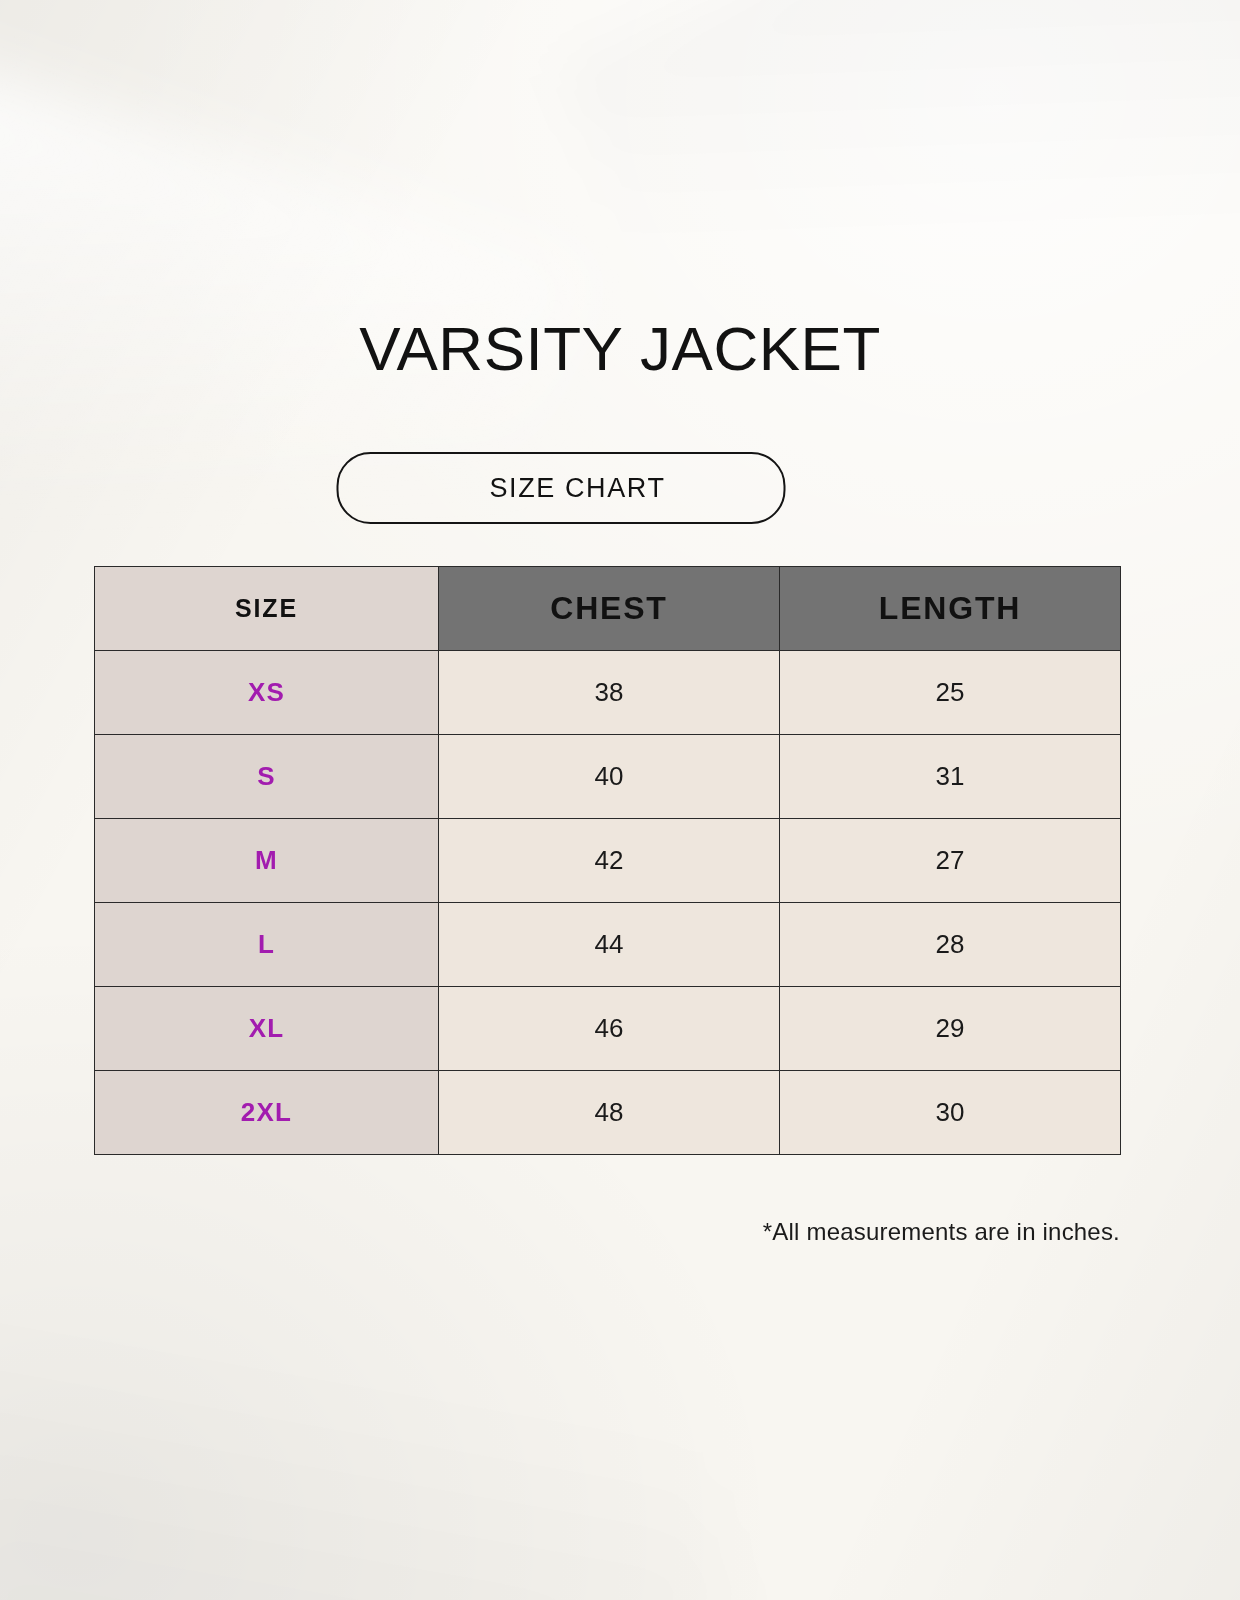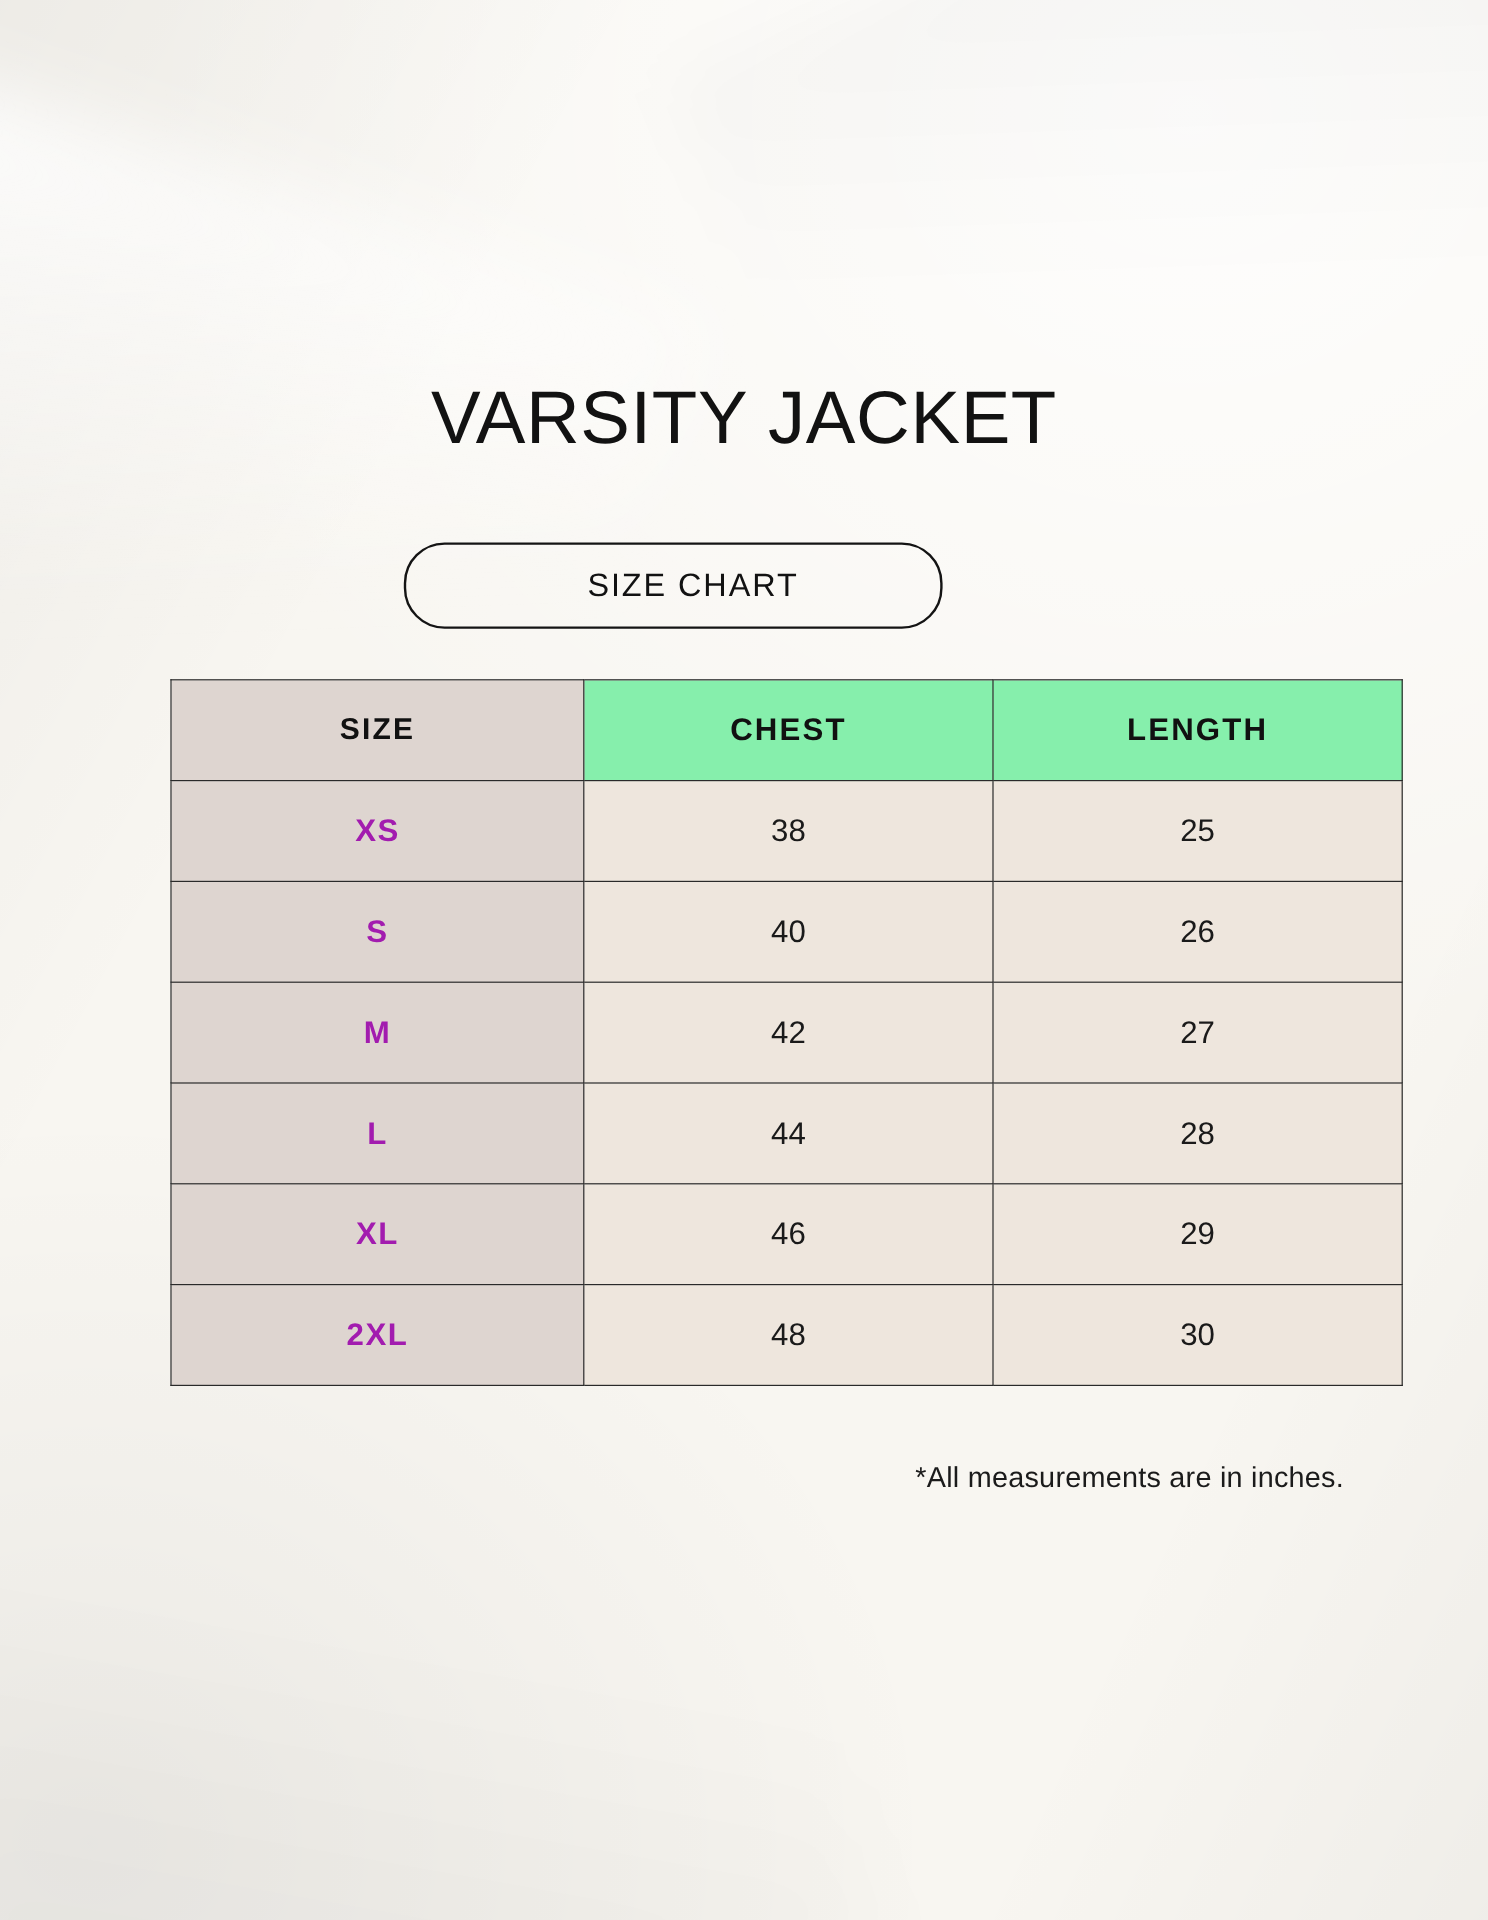--- a/index.html
+++ b/index.html
@@ -98,43 +98,42 @@
     position: absolute;
     top: 566px;
     left: 94px;
     width: 1026px;
   }
 
   table.size-table {
     border-collapse: collapse;
     width: 1026px;
     table-layout: fixed;
-    margin-left: 48px;
   }
   table.size-table th,
   table.size-table td {
     border: 1.6px solid #2a2a2a;
     height: 81px;
     text-align: center;
     vertical-align: middle;
   }
   col.c-size { width: 344px; }
   col.c-chest { width: 341px; }
   col.c-length { width: 341px; }
 
   th.h-size {
     background: #ded5d0;
     font-size: 25px;
     font-weight: bold;
     letter-spacing: 1.8px;
     color: #111;
   }
   th.h-measure {
-    background: #86efac;
-    font-size: 26px;
+    background: #737373;
+    font-size: 32px;
     font-weight: bold;
     letter-spacing: 1.8px;
     color: #111;
   }
   td.cell-size {
     background: #ded5d0;
     font-size: 26px;
     font-weight: bold;
     letter-spacing: 1.2px;
     color: #a21caf;
@@ -190,21 +189,21 @@
       </thead>
       <tbody>
         <tr>
           <td class="cell-size">XS</td>
           <td class="cell-val">38</td>
           <td class="cell-val">25</td>
         </tr>
         <tr>
           <td class="cell-size">S</td>
           <td class="cell-val">40</td>
-          <td class="cell-val">26</td>
+          <td class="cell-val">31</td>
         </tr>
         <tr>
           <td class="cell-size">M</td>
           <td class="cell-val">42</td>
           <td class="cell-val">27</td>
         </tr>
         <tr>
           <td class="cell-size">L</td>
           <td class="cell-val">44</td>
           <td class="cell-val">28</td>

